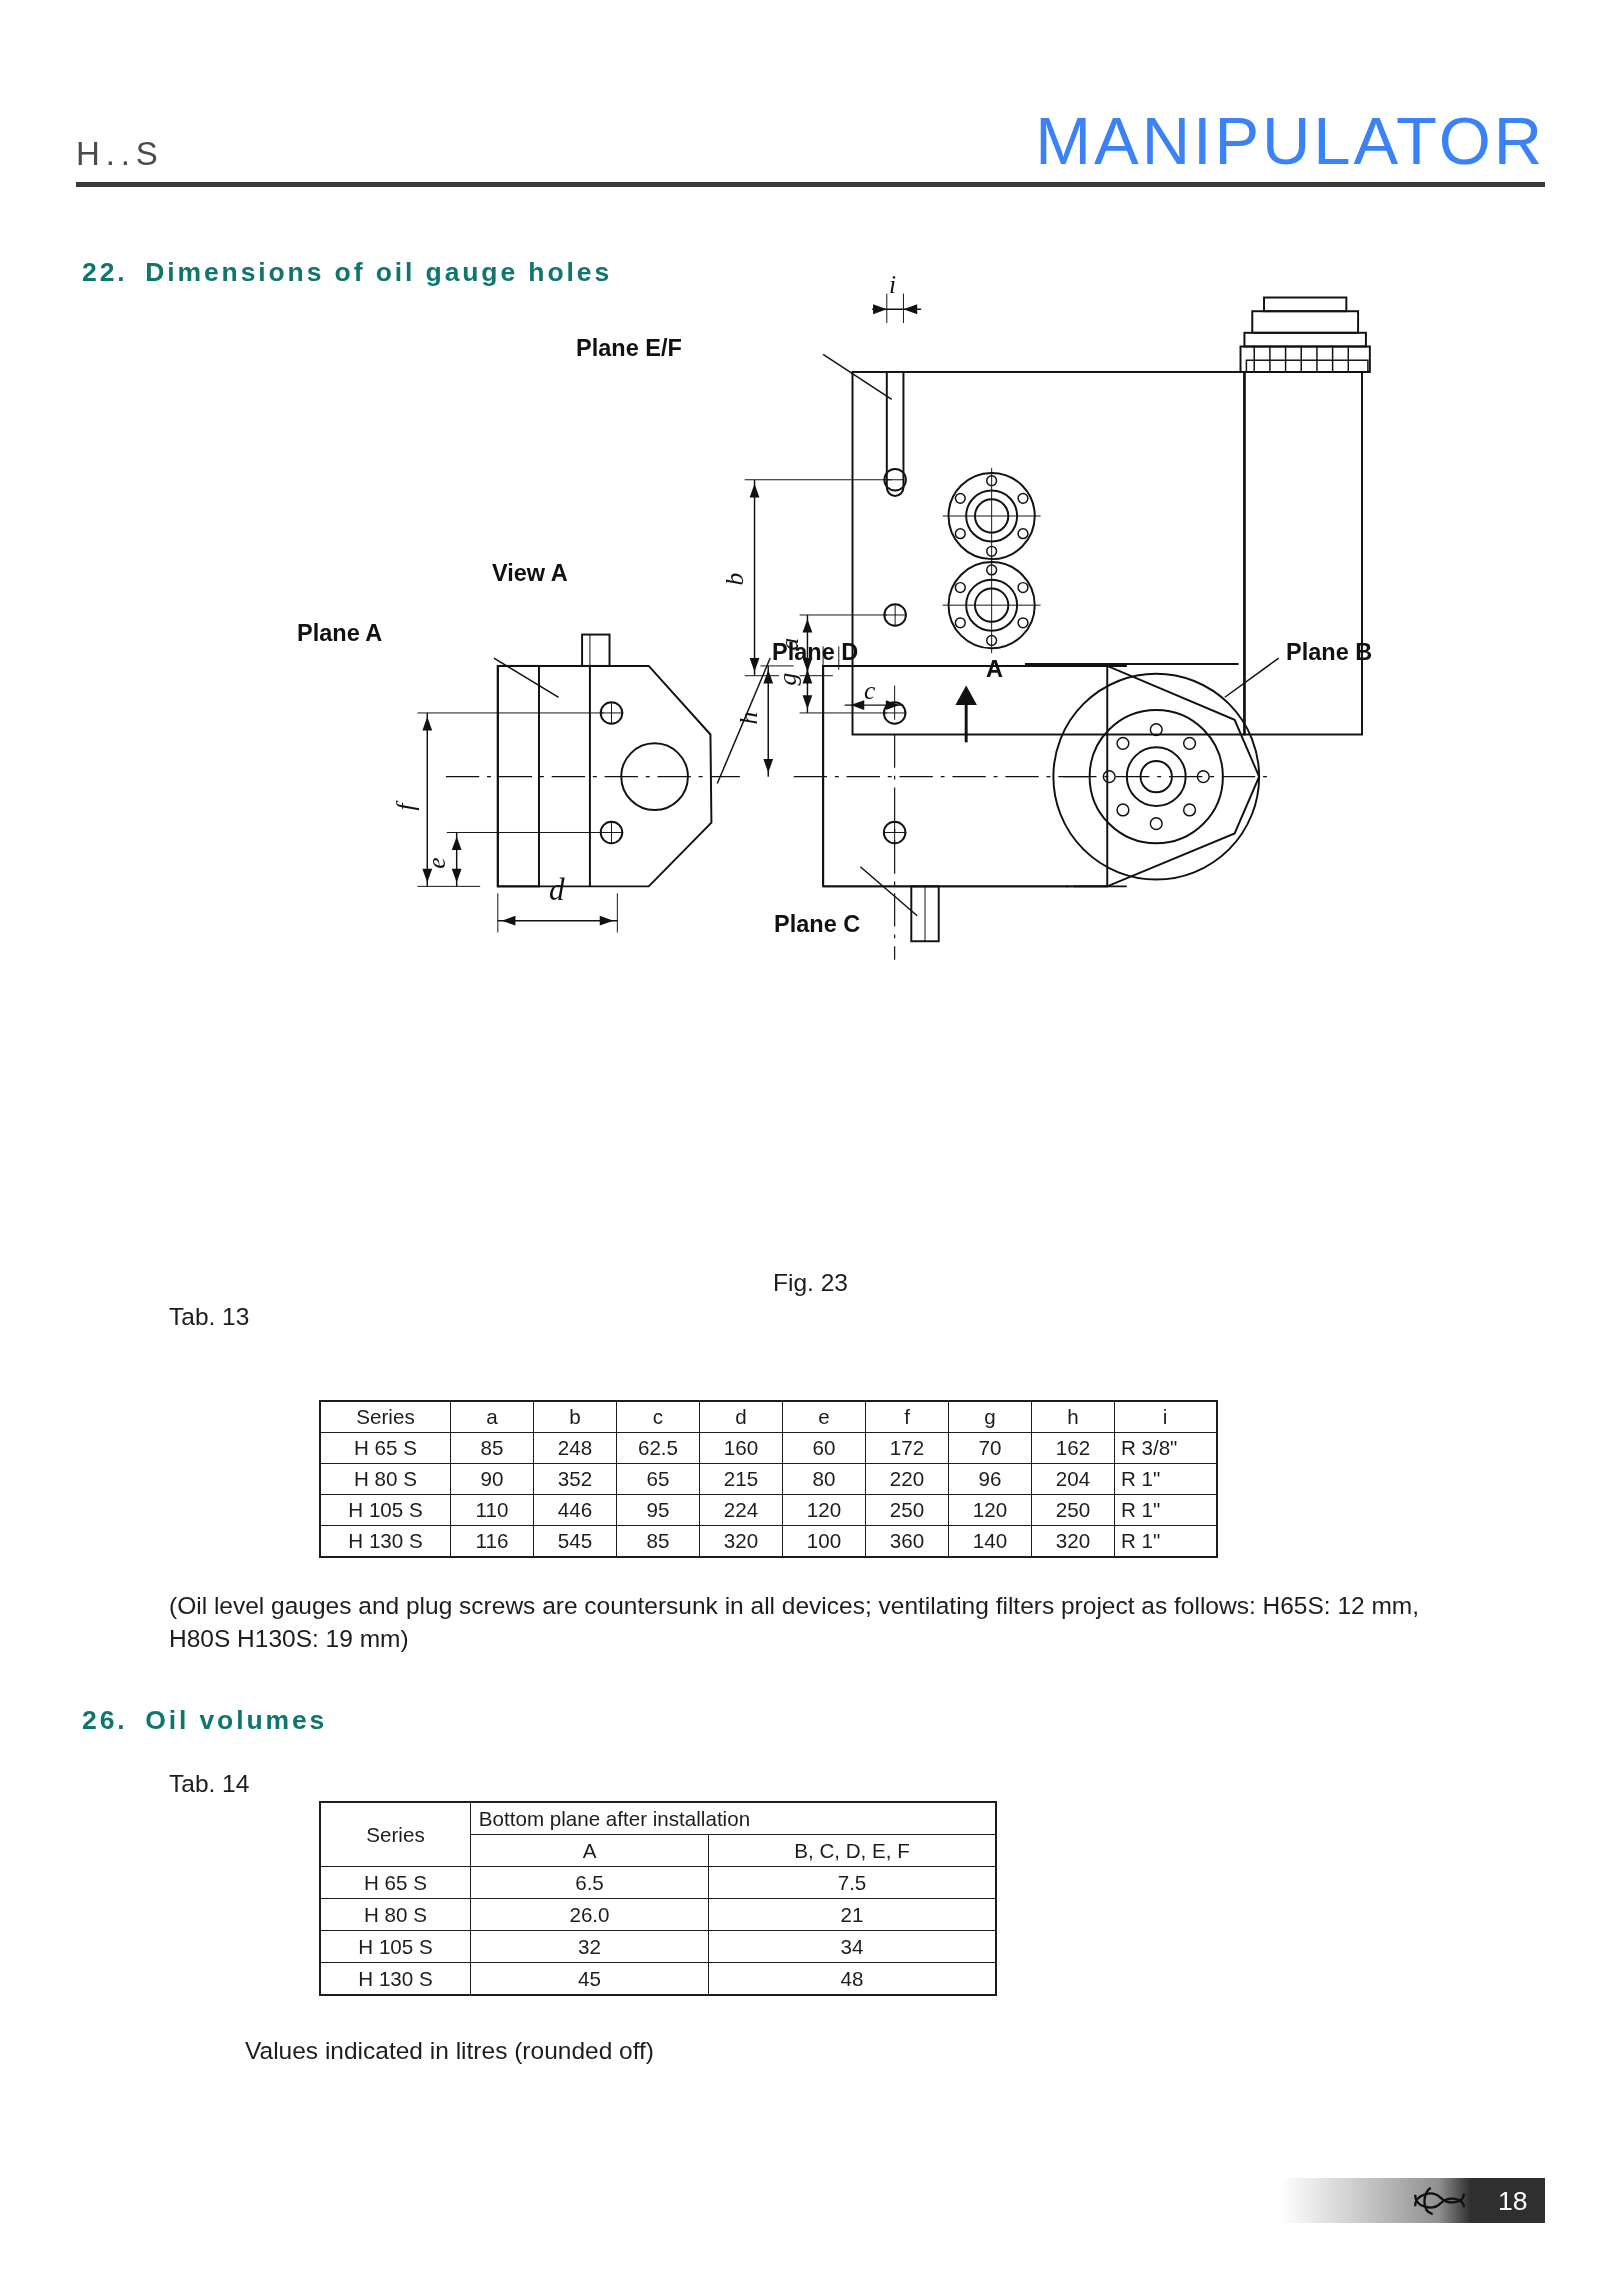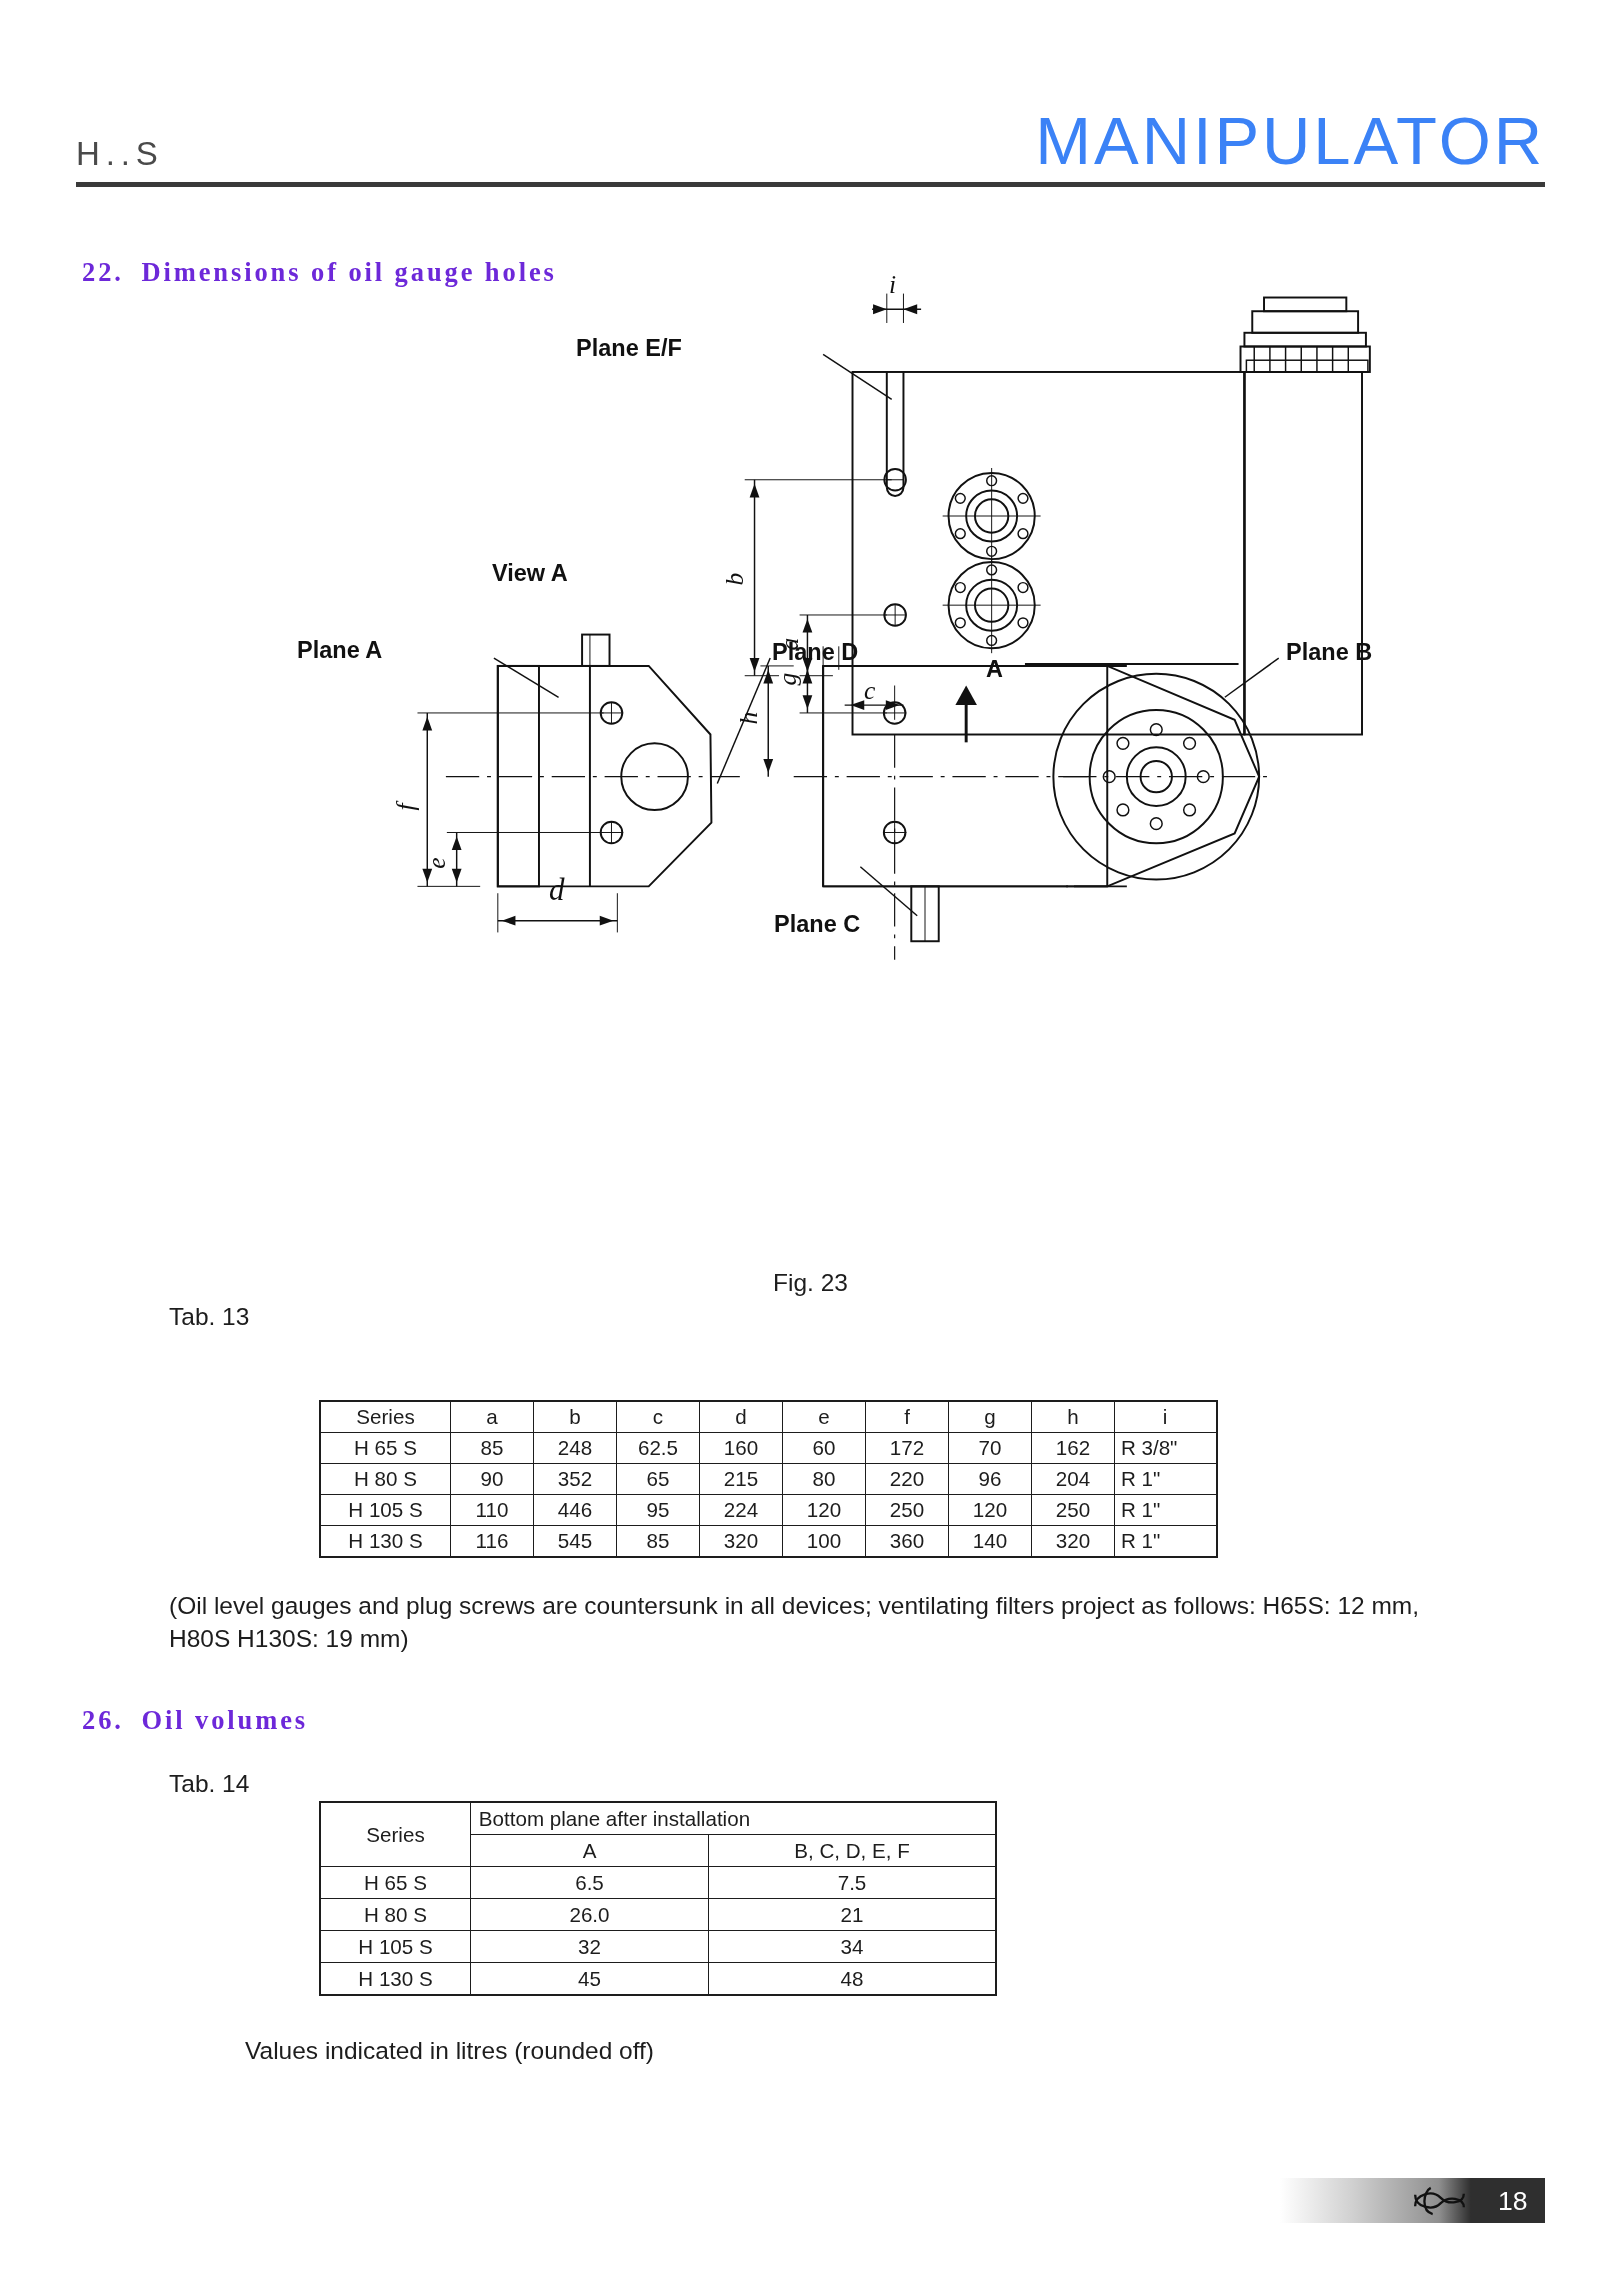--- a/index.html
+++ b/index.html
@@ -5,21 +5,21 @@
   html,body{margin:0;padding:0;background:#fff;}
   body{width:1621px;height:2293px;position:relative;font-family:"Liberation Sans",sans-serif;color:#1a1a1a;}
   .page{position:absolute;inset:0;}
 
   
   .hdr-left{position:absolute;left:76px;top:135px;font-size:33px;letter-spacing:5.9px;color:#4a4a4a;font-family:"Liberation Sans",sans-serif;}
   .hdr-right{position:absolute;right:76px;top:102px;font-size:67px;letter-spacing:2.9px;color:#3b82f6;font-family:"Liberation Sans",sans-serif;font-weight:400;}
   .hdr-rule{position:absolute;left:76px;right:76px;top:182px;height:4.9px;background:#3a3a3a;}
 
   
-  .sec{position:absolute;font-size:26.5px;letter-spacing:2.9px;color:#6d28d9;font-weight:bold;font-family:Liberation Serif, serif;}
+  .sec{position:absolute;font-size:26.5px;letter-spacing:2.9px;color:#0f766e;font-weight:bold;}
   .sec .num{margin-right:17.6px;}
   #sec22{left:82px;top:257px;}
   #sec23{left:82px;top:1705px;}
 
   
   .para{position:absolute;font-size:24.5px;color:#1d1d1d;line-height:33px;}
   #p-oilgauge{left:169px;top:1310px;width:1392px;}
   #p-tab13{left:169px;top:1300px;}
   #p-note{left:169px;top:1589px;width:1304px;}
   #p-tab14{left:169px;top:1767px;}
@@ -253,21 +253,21 @@
 
         <line x1="628" y1="605" x2="686" y2="655" stroke-width="1.5"></line>
 
         <line x1="796" y1="398" x2="1014" y2="398" stroke-width="2"></line>
       </g>
     </svg>
 
     
     <div class="lbl" style="left:331px;top:61px;">Plane E/F</div>
     <div class="lbl" style="left:247px;top:286px;">View A</div>
-    <div class="lbl" style="left:52px;top:363px;">Plane A</div>
+    <div class="lbl" style="left:52px;top:346px;">Plane A</div>
     <div class="lbl" style="left:527px;top:365px;">Plane D</div>
     <div class="lbl" style="left:1041px;top:365px;">Plane B</div>
     <div class="lbl" style="left:529px;top:637px;">Plane C</div>
     <div class="lbl" style="left:741px;top:382px;">A</div>
 
     <div class="dim" style="left:644px;top:-3.9px;">i</div>
     <div class="dim rot" style="left:484px;top:290px;">b</div>
     <div class="dim rot" style="left:539px;top:355px;">a</div>
     <div class="dim" style="left:619px;top:402px;">c</div>
     <div class="dim rot" style="left:157px;top:518px;">f</div>

